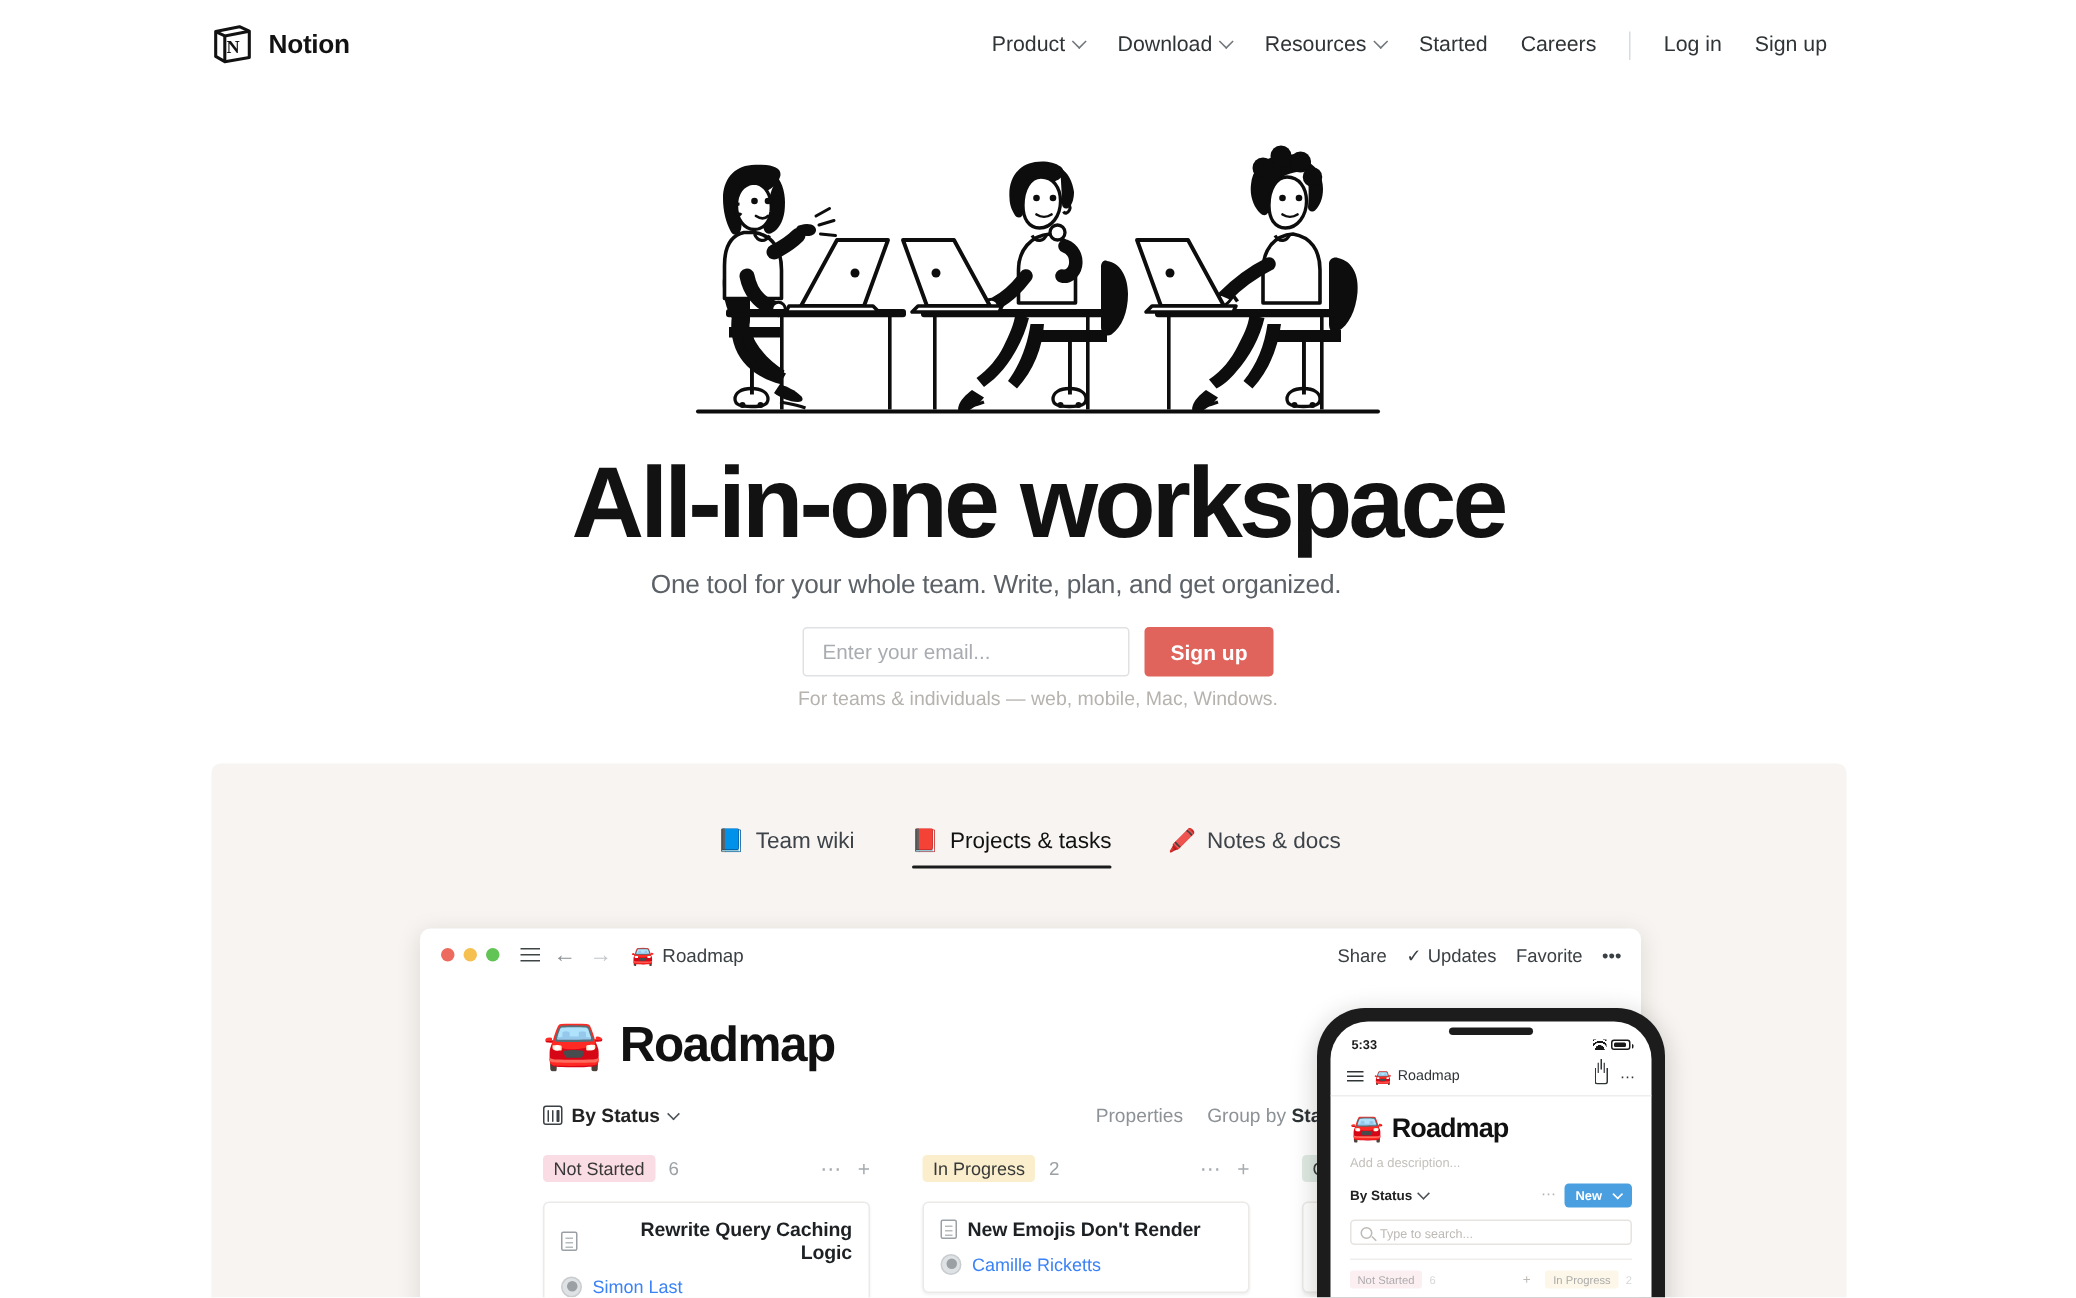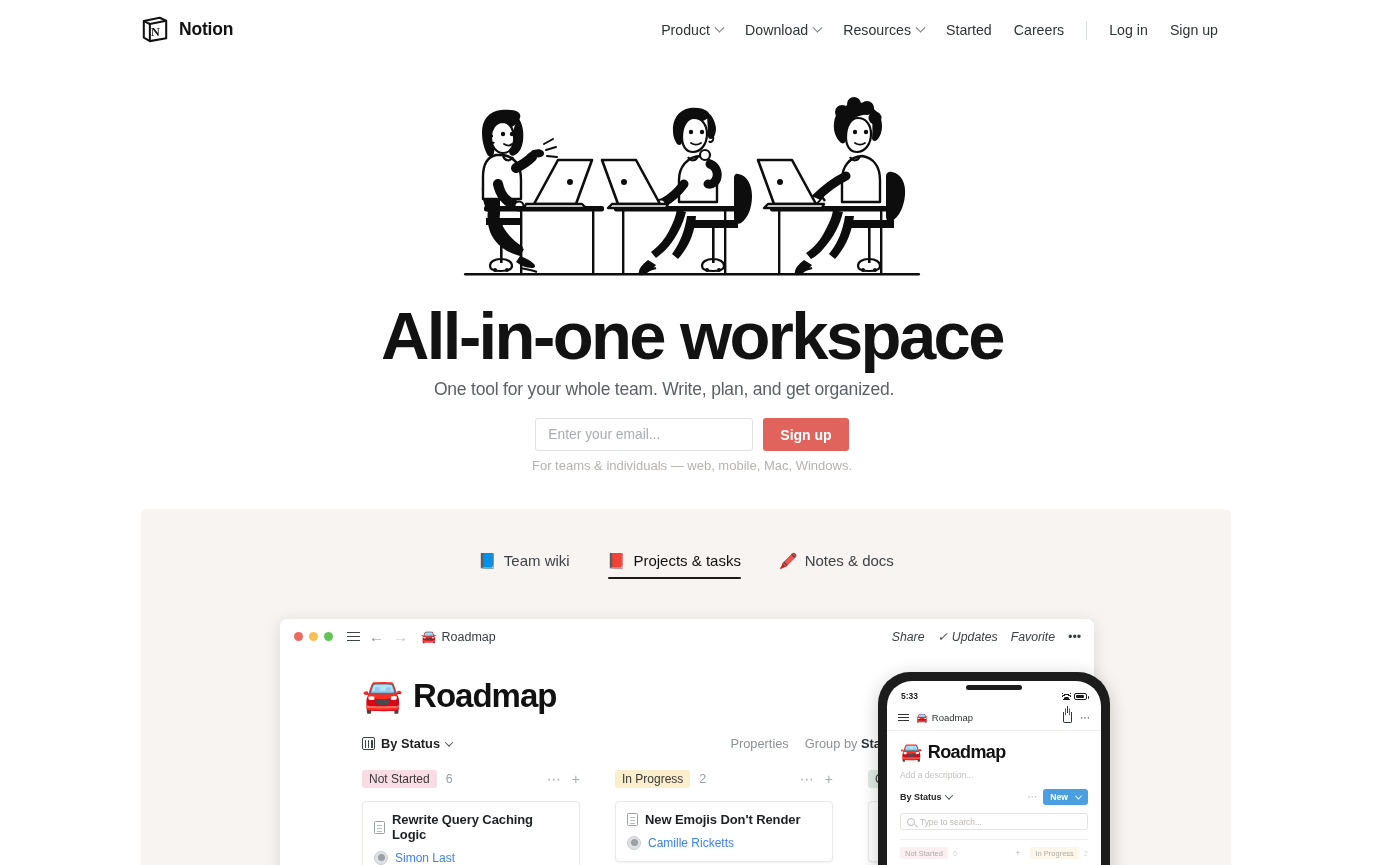--- a/index.html
+++ b/index.html
@@ -137,21 +137,21 @@
   .arrow.fwd { color: #c3c7ca; }
   .win-crumb {
     display: flex; align-items: center; gap: 5px;
     font-size: 12.5px; color: #3b4044; margin-left: 4px; cursor: pointer;
   }
   .win-actions {
     position: absolute; right: 13px; top: 0; height: 35px;
     display: flex; align-items: center; gap: 13px;
     font-size: 12.3px; color: #3b4044;
   }
-  .win-actions span { cursor: pointer; display: flex; align-items: center; gap: 4px; font-style: italic; }
+  .win-actions span { cursor: pointer; display: flex; align-items: center; gap: 4px; }
 
   .doc {
     padding: 22px 0 0 0; position: relative;
   }
   .doc-title {
     display: flex; align-items: center; gap: 11px;
     padding-left: 82px; font-size: 33px; font-weight: 700;
     color: #111; letter-spacing: -1px;
   }
   .doc-toolbar {
@@ -208,21 +208,21 @@
   }
   .col-head-actions span { cursor: pointer; line-height: 1; }
   .card {
     margin-top: 12px; background: #fff;
     border: 1px solid #eceae8; border-radius: 4px;
     box-shadow: 0 1px 2px rgba(15,15,15,0.06);
     padding: 10px 11px 11px 11px;
   }
   .card-title {
     display: flex; align-items: center; gap: 7px;
-    font-size: 13px; font-weight: 600; color: #1d2124; letter-spacing: -0.1px;
+    font-size: 13px; font-weight: 600; color: #1d2124; letter-spacing: -0.1px; text-align: right;
   }
   .pg-icon {
     width: 11px; height: 13px; flex: none;
     border: 1.2px solid #9aa0a4; border-radius: 1.5px;
     position: relative; background: #fff;
   }
   .pg-icon::before {
     content: ""; position: absolute; left: 2px; top: 3px; right: 2px;
     height: 1px; background: #b6bbbe;
     box-shadow: 0 3px 0 #b6bbbe, 0 6px 0 #b6bbbe;

